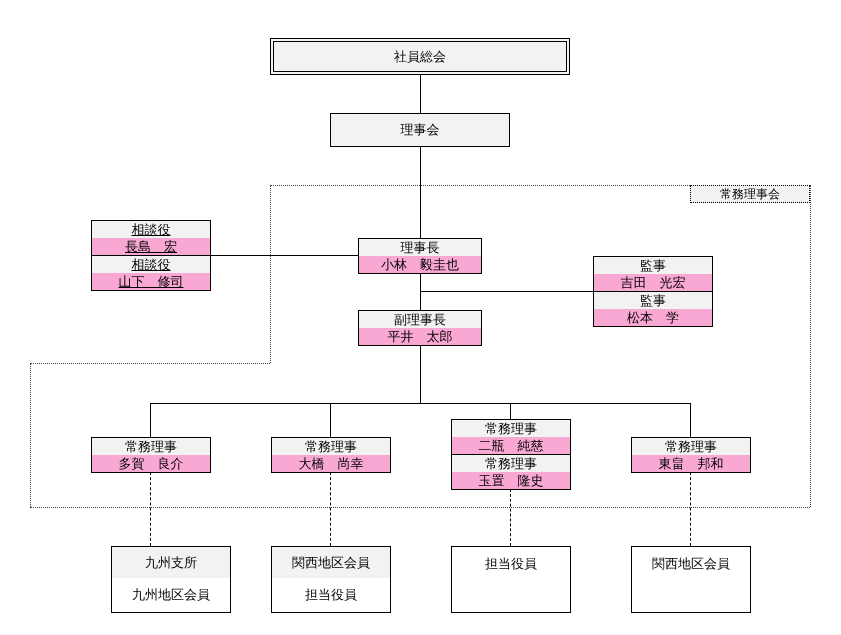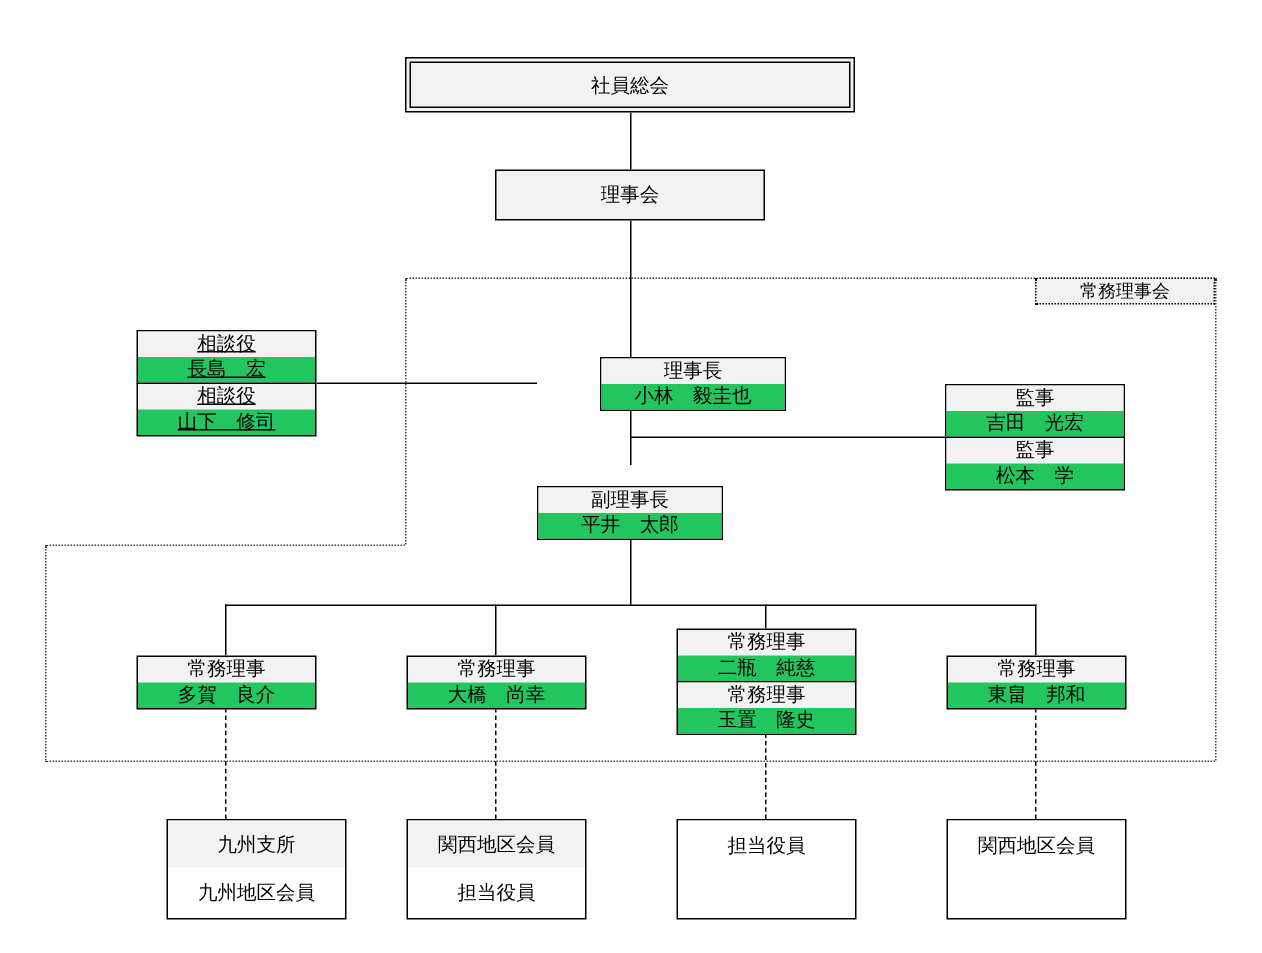--- a/index.html
+++ b/index.html
@@ -12,21 +12,21 @@
   
   .abs{position:absolute;}
   
   .plainbox{border:1px solid #000;background:#f2f2f2;display:flex;align-items:center;justify-content:center;}
   .dbl{border:1px solid #000;background:#f2f2f2;padding:2px;}
   .dbl-inner{border:1px solid #000;width:100%;height:100%;display:flex;align-items:center;justify-content:center;}
   
   .cell{border:1px solid #000;width:120px;background:#fff;}
   .cell.w124{width:124px;}
   .cell .t{height:17px;background:#f2f2f2;display:flex;align-items:center;justify-content:center;line-height:17px;}
-  .cell .n{height:17px;background:#22c55e;display:flex;align-items:center;justify-content:center;line-height:17px;}
+  .cell .n{height:17px;background:#f9a8d4;display:flex;align-items:center;justify-content:center;line-height:17px;}
   .stack .cell + .cell{margin-top:-1px;}
   
   .dept{border:1px solid #000;width:120px;height:67px;background:#fff;}
   .dept .t{height:31px;background:#f2f2f2;display:flex;align-items:center;justify-content:center;}
   .dept .m{height:34px;background:#ffffff;display:flex;align-items:center;justify-content:center;}
   
   .exec-label{border:1px dotted #000;background:#f2f2f2;width:120px;height:18px;
     display:flex;align-items:center;justify-content:center;font-size:12px;z-index:5;}
   
   .lv{position:absolute;width:0;border-left:1px solid #000;}
@@ -80,31 +80,31 @@
     <div class="cell">
       <div class="t">相談役</div>
       <div class="n">長島　宏</div>
     </div>
     <div class="cell">
       <div class="t">相談役</div>
       <div class="n">山下　修司</div>
     </div>
   </div>
 
-  <div class="abs cell w124" style="left:358px;top:238px;margin-left:42px;">
+  <div class="abs cell w124" style="left:358px;top:238px;">
     <div class="t">理事長</div>
     <div class="n">小林　毅圭也</div>
   </div>
 
-  <div class="abs cell w124" style="left:358px;top:324px;">
+  <div class="abs cell w124" style="left:358px;top:310px;">
     <div class="t">副理事長</div>
     <div class="n">平井　太郎</div>
   </div>
 
-  <div class="abs stack" style="left:630px;top:256px;">
+  <div class="abs stack" style="left:593px;top:256px;">
     <div class="cell">
       <div class="t">監事</div>
       <div class="n">吉田　光宏</div>
     </div>
     <div class="cell">
       <div class="t">監事</div>
       <div class="n">松本　学</div>
     </div>
   </div>
 

